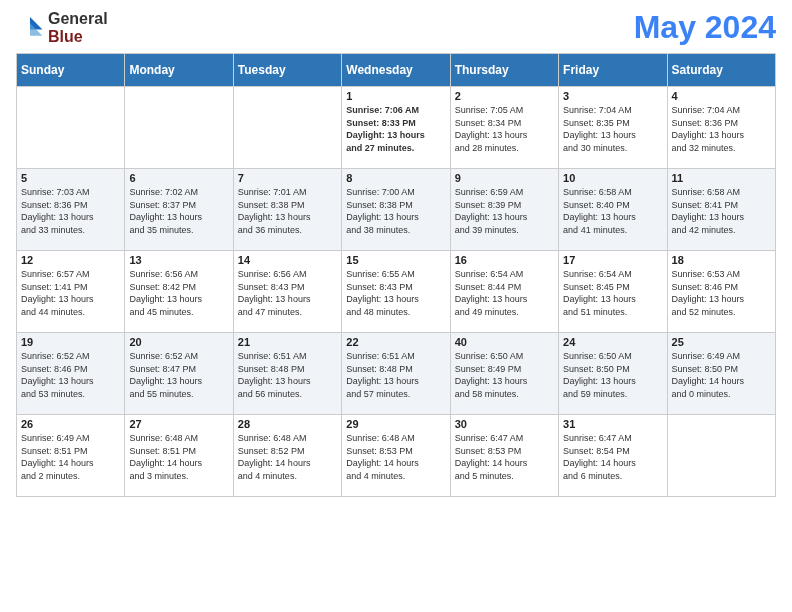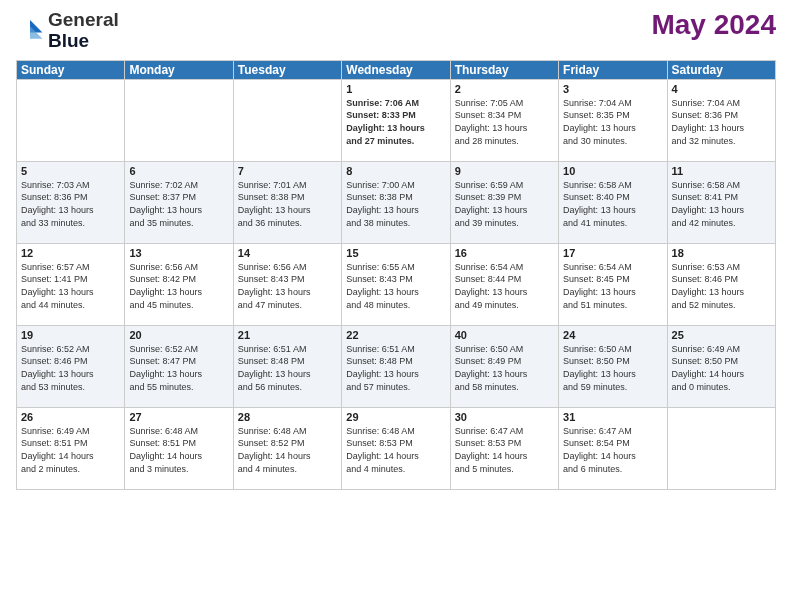--- a/index.html
+++ b/index.html
@@ -20,54 +20,54 @@
       justify-content: space-between;
       align-items: flex-start;
       margin-bottom: 8px;
     }
     .logo {
       display: flex;
       align-items: center;
       gap: 4px;
     }
     .logo-text {
-      font-size: 19px;
+      font-size: 16px;
       font-weight: bold;
       line-height: 1.1;
     }
     .logo-text span.general { color: #333; }
-    .logo-text span.blue { color: #0f172a; }
+    .logo-text span.blue { color: #7f1d1d; }
     .logo-icon {
       width: 28px;
       height: 28px;
     }
     .title-block {
       text-align: right;
     }
     .month-title {
-      font-size: 28px;
+      font-size: 32px;
       font-weight: bold;
-      color: #701a75;
+      color: #3b82f6;
       line-height: 1.1;
     }
     .location {
       font-size: 15px;
       color: #444;
     }
     table {
       width: 100%;
       border-collapse: collapse;
       table-layout: fixed;
     }
     thead tr th {
       background: #2e75b6;
       color: #fff;
       font-size: 12px;
       font-weight: bold;
-      padding: 2px 4px;
+      padding: 9px 4px;
       text-align: left;
       border: 1px solid #ccc;
     }
     tbody tr td {
       vertical-align: top;
       border: 1px solid #ccc;
       padding: 3px 4px;
       font-size: 9.5px;
       color: #222;
       height: 82px;

